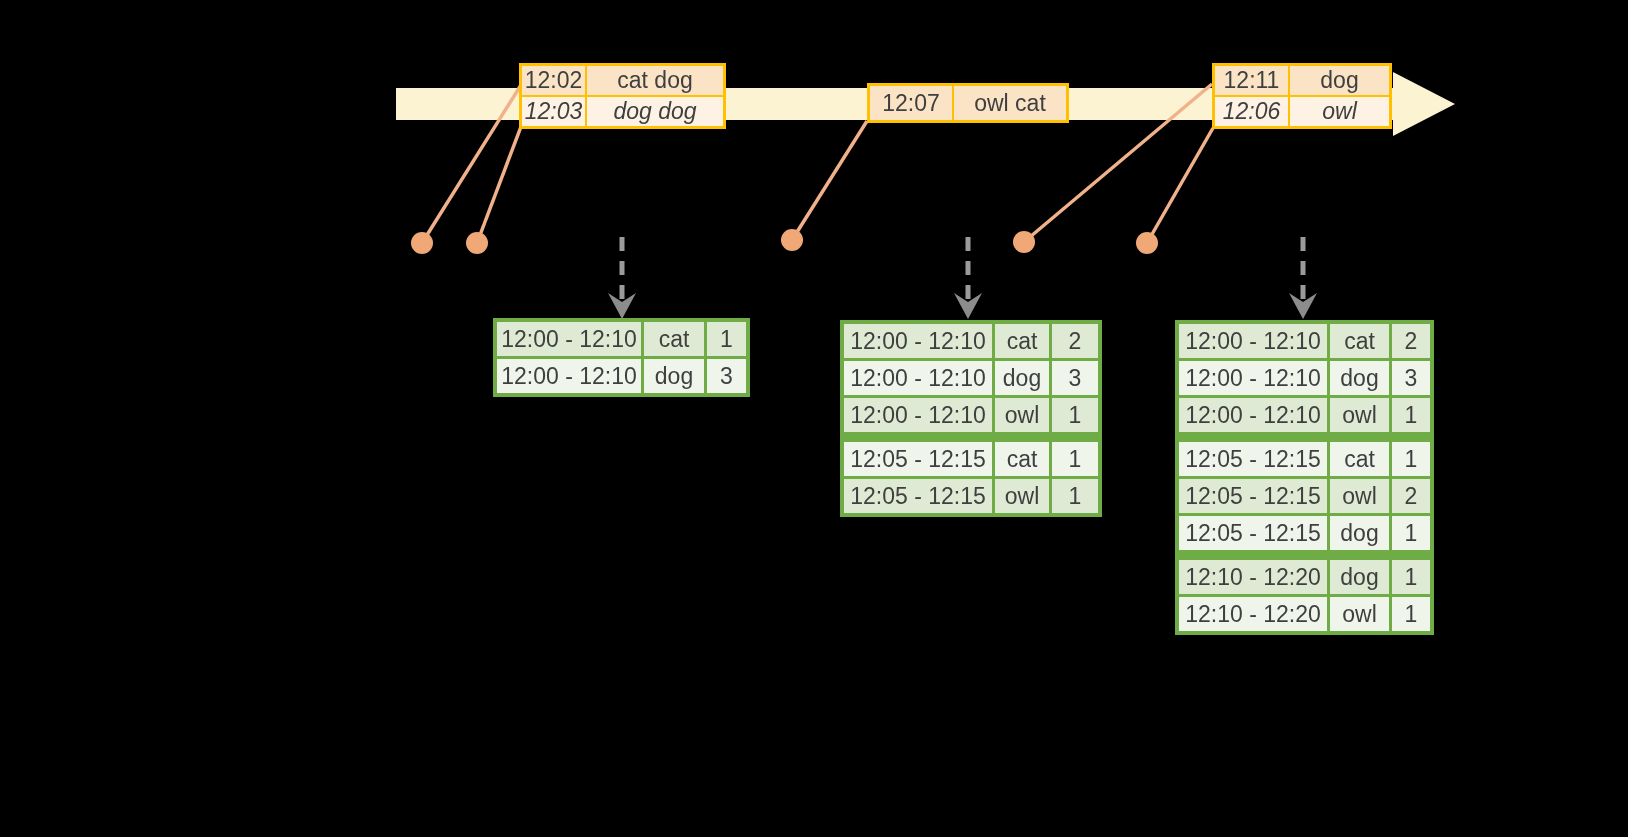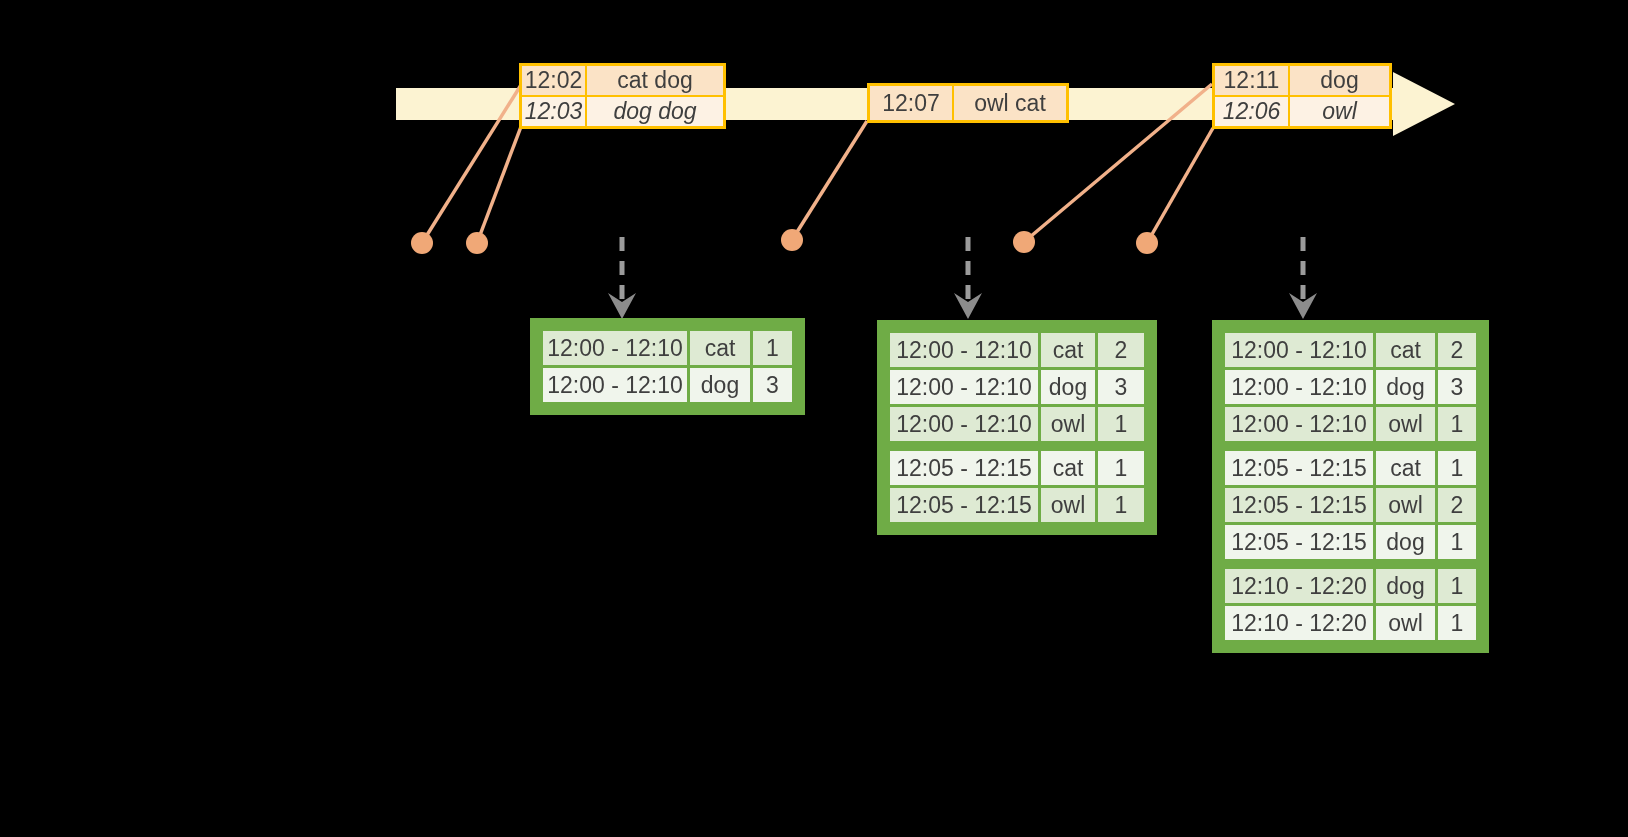--- a/index.html
+++ b/index.html
@@ -38,23 +38,22 @@
     height:29px;
   }
   .event-cell.single{height:34px;}
   .row-dark{background:var(--c-event-dark,#fbe3c6);}
   .row-light{background:var(--c-event-light,#fdf2e4);font-style:italic;}
   
   .result-table{
     position:absolute;
     display:grid;
     background:var(--c-result-border,#6fac46);
-    padding:13px;gap:3px;
+    padding:4px;gap:3px;
     box-sizing:border-box;
-    margin-left:37px;
   }
   .result-cell{
     display:flex;align-items:center;justify-content:center;
     font-size:23px;line-height:1;
     height:34px;
   }
   .rrow-dark{background:var(--c-result-dark,#deead3);}
   .rrow-light{background:var(--c-result-light,#f0f5ec);}
   .group-break{height:4px;grid-column:1 / -1;}
 </style>

